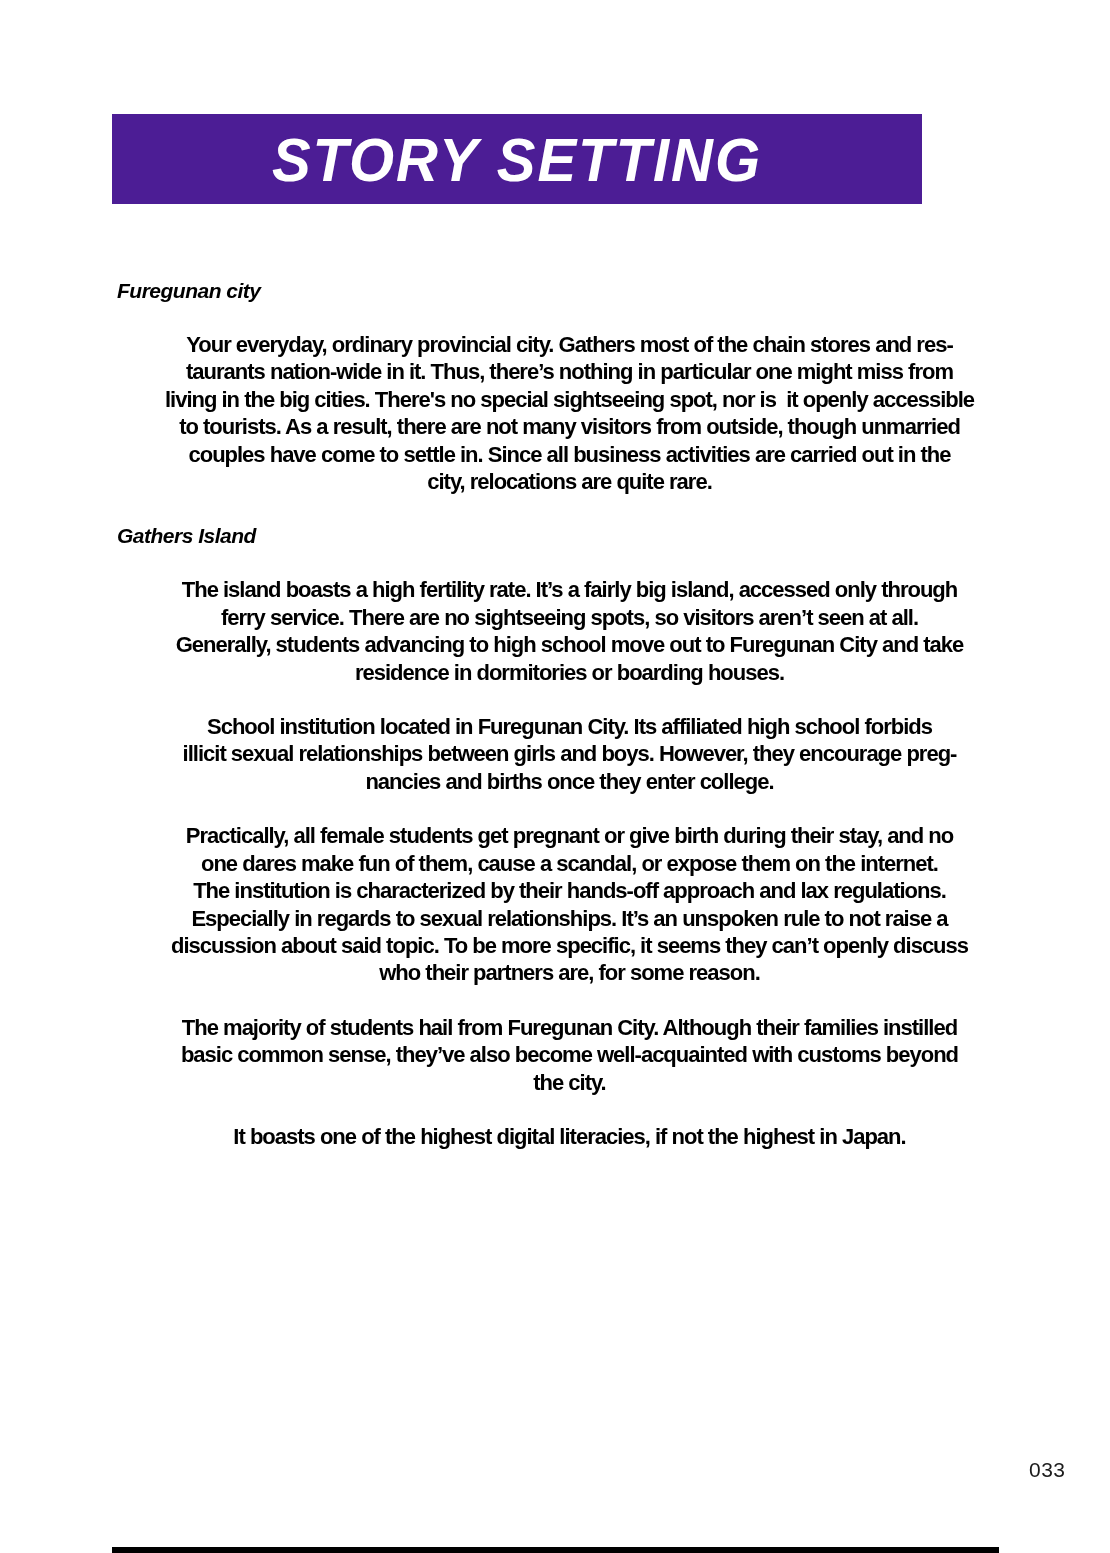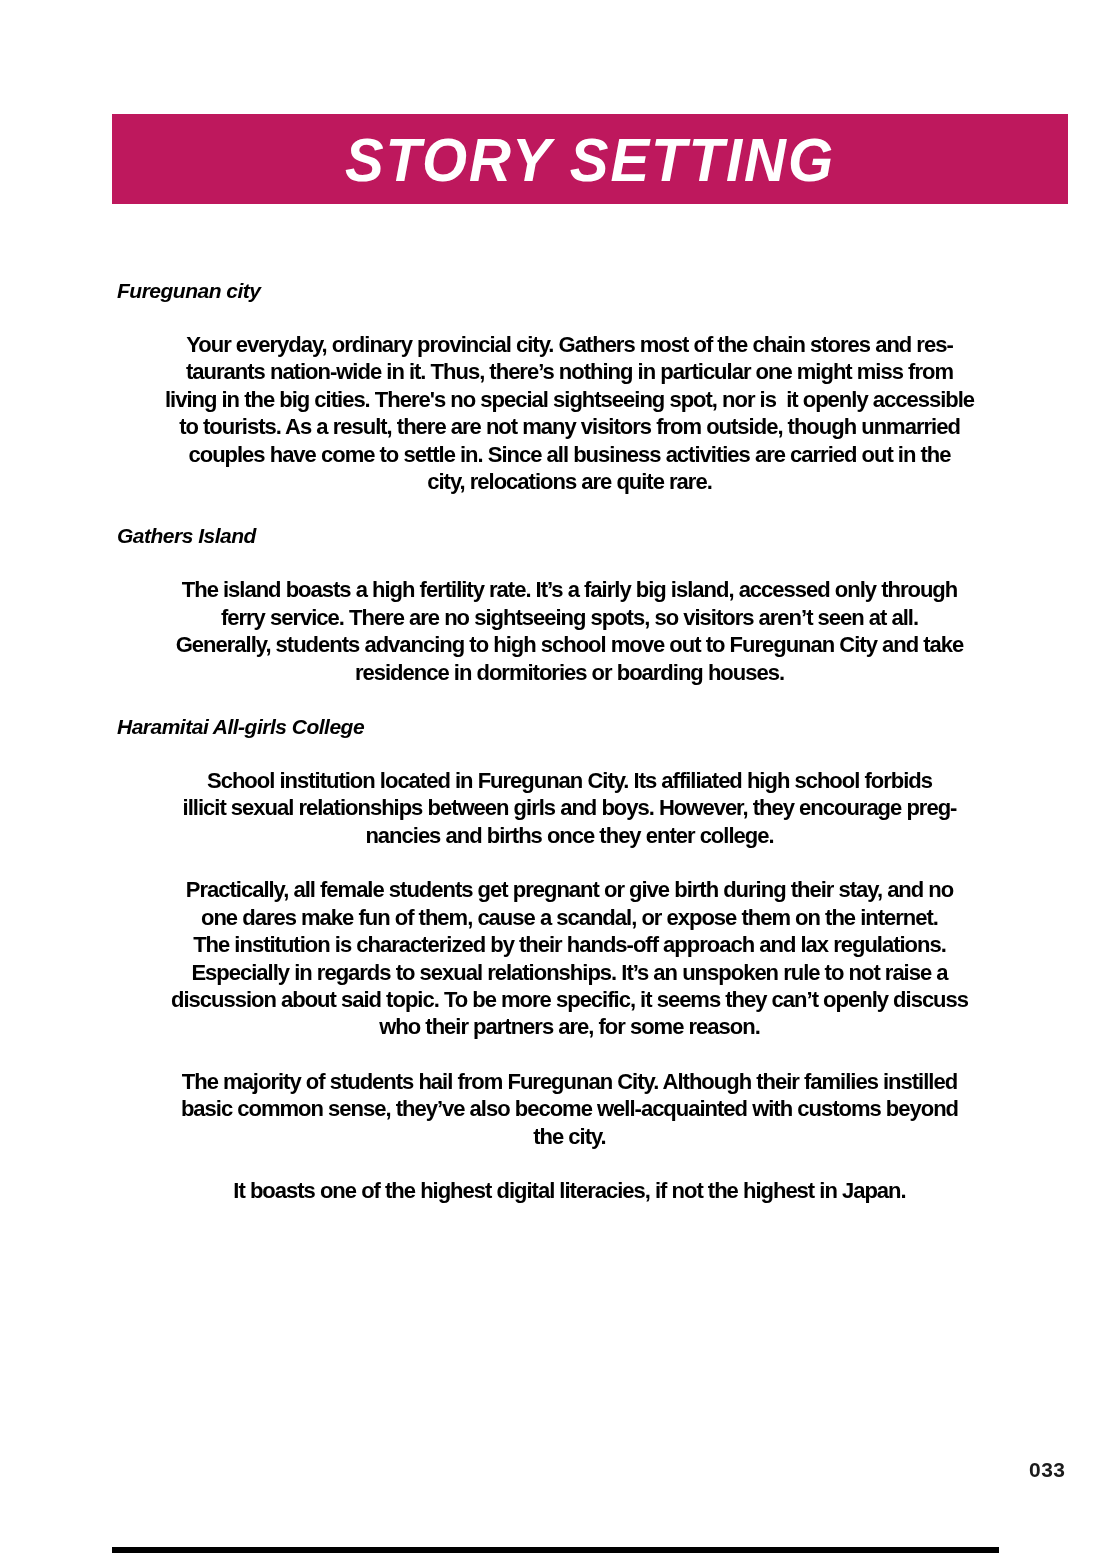--- a/index.html
+++ b/index.html
@@ -14,23 +14,23 @@
     font-family: "Liberation Sans", sans-serif;
     color: #000000;
     overflow: hidden;
   }
 
   
   .banner {
     position: absolute;
     left: 112px;
     top: 114px;
-    width: 956px;
+    width: 810px;
     height: 90px;
-    background: #be185d;
+    background: #4c1d95;
     display: flex;
     align-items: center;
     justify-content: center;
   }
   .banner-title {
     color: #ffffff;
     font-family: "Liberation Sans", sans-serif;
     font-style: italic;
     font-weight: 700;
     font-size: 58px;
@@ -66,21 +66,21 @@
   }
   .body-paragraph:last-child {
     margin-bottom: 16px;
   }
 
   
   .page-number {
     position: absolute;
     left: 1029px;
     top: 1458px;
-    font-weight: 700;
+    font-weight: 400;
     font-size: 21px;
     letter-spacing: 0.5px;
     color: #1b1b1b;
     text-align: center;
   }
 
   
   .bottom-banner {
     position: absolute;
     left: 112px;
@@ -106,21 +106,20 @@
 to tourists. As a result, there are not many visitors from outside, though unmarried
 couples have come to settle in. Since all business activities are carried out in the
 city, relocations are quite rare.</p>
 
   <h2 class="section-heading">Gathers Island</h2>
   <p class="body-paragraph">The island boasts a high fertility rate. It’s a fairly big island, accessed only through
 ferry service. There are no sightseeing spots, so visitors aren’t seen at all.
 Generally, students advancing to high school move out to Furegunan City and take
 residence in dormitories or boarding houses.</p>
 
-  <h2 class="section-heading">Haramitai All-girls College</h2>
   <p class="body-paragraph">School institution located in Furegunan City. Its affiliated high school forbids
 illicit sexual relationships between girls and boys. However, they encourage preg-
 nancies and births once they enter college.</p>
   <p class="body-paragraph">Practically, all female students get pregnant or give birth during their stay, and no
 one dares make fun of them, cause a scandal, or expose them on the internet.
 The institution is characterized by their hands-off approach and lax regulations.
 Especially in regards to sexual relationships. It’s an unspoken rule to not raise a
 discussion about said topic. To be more specific, it seems they can’t openly discuss
 who their partners are, for some reason.</p>
   <p class="body-paragraph">The majority of students hail from Furegunan City. Although their families instilled

